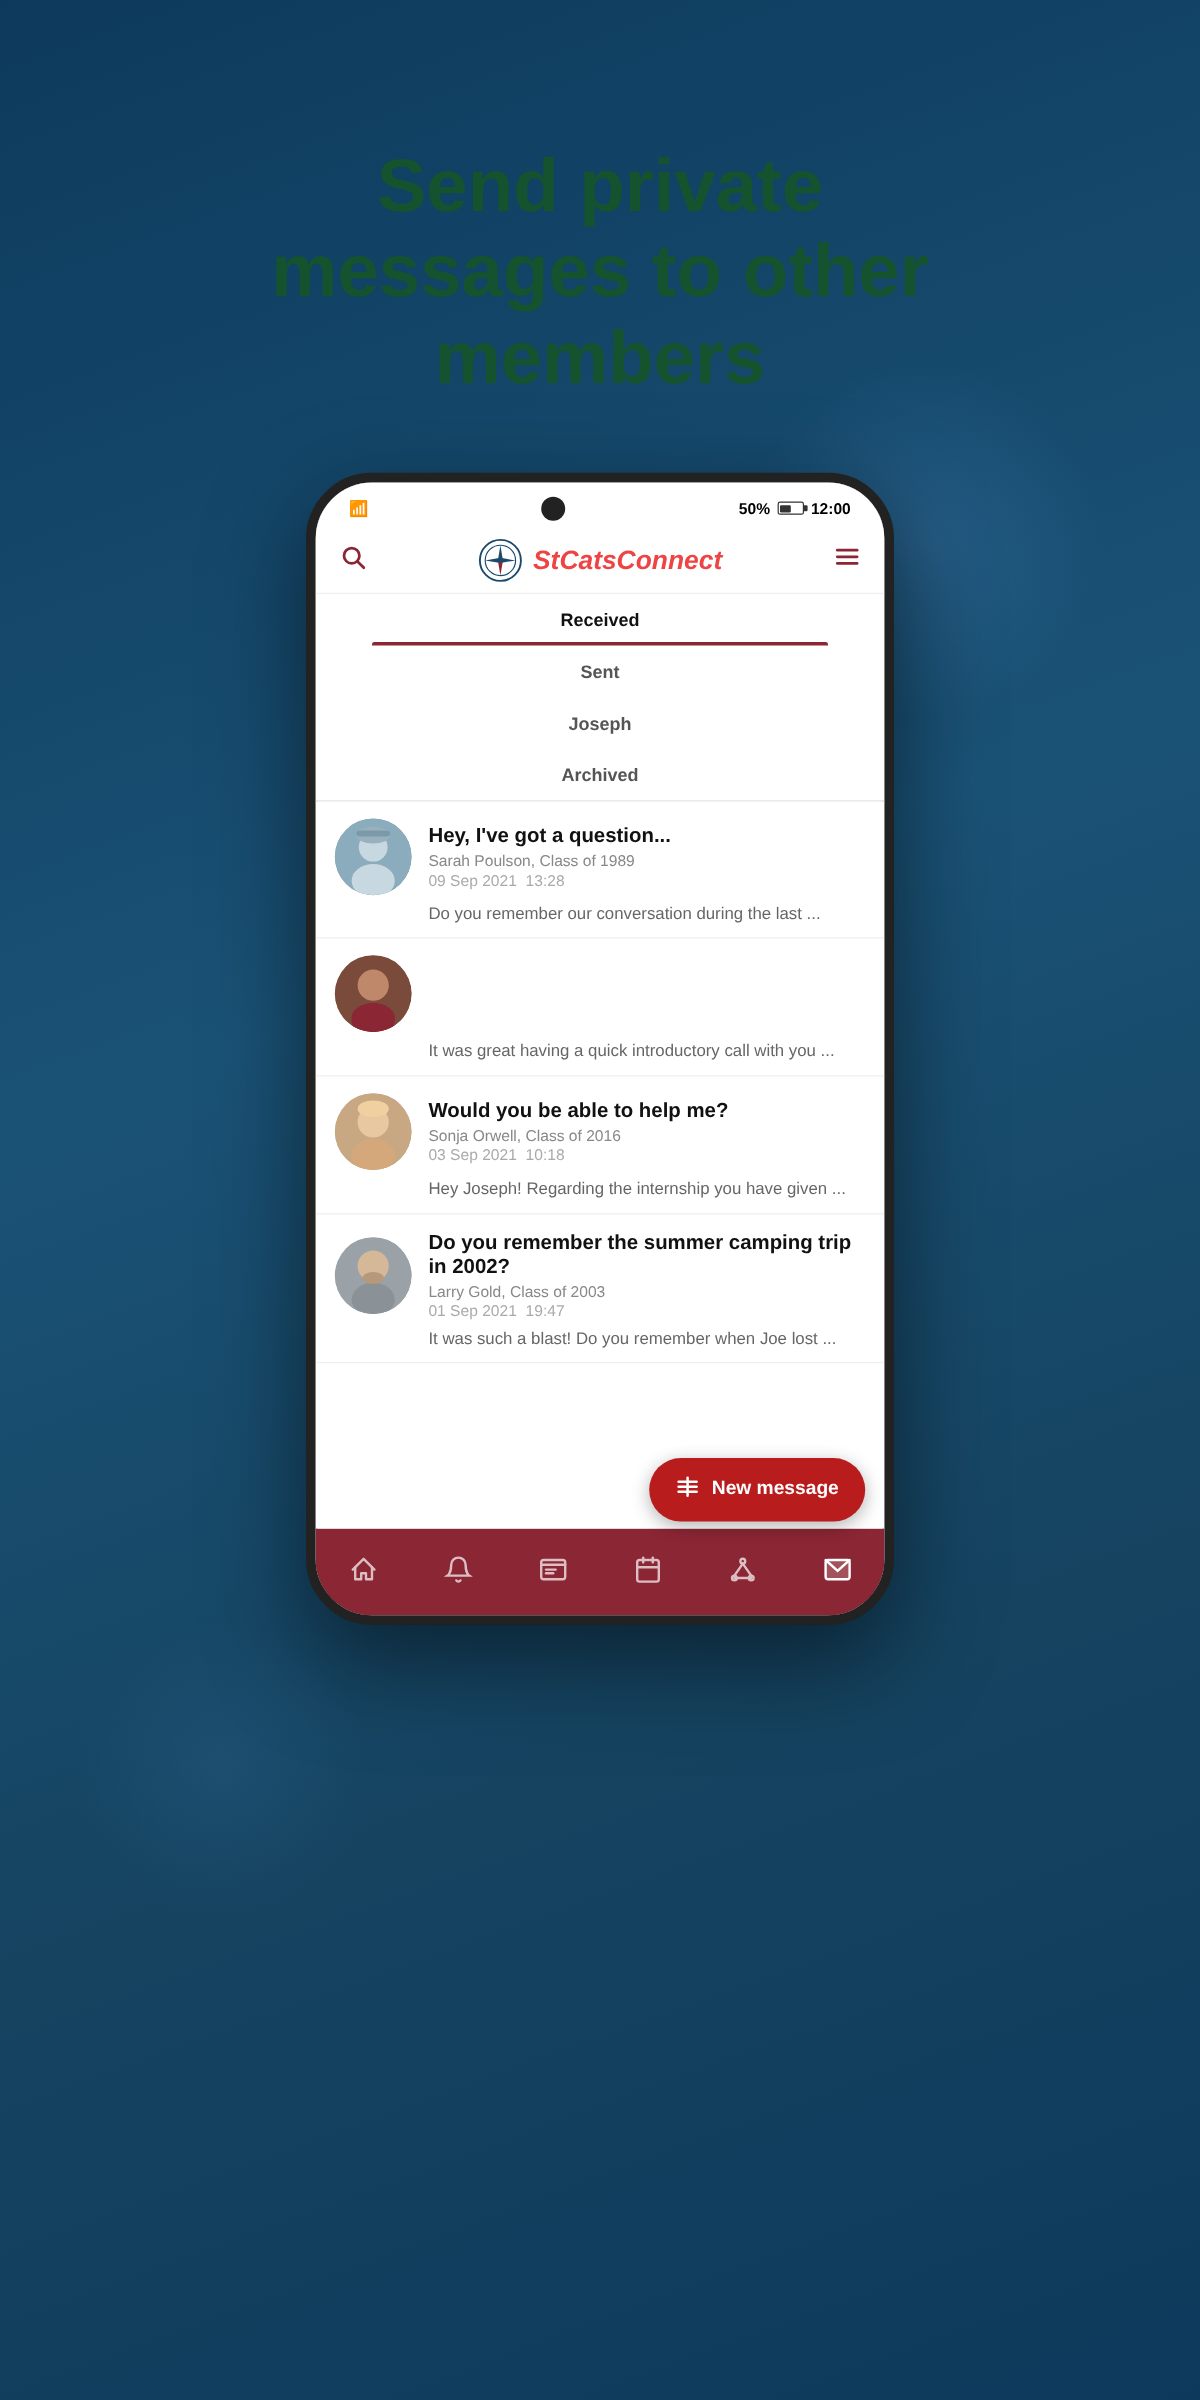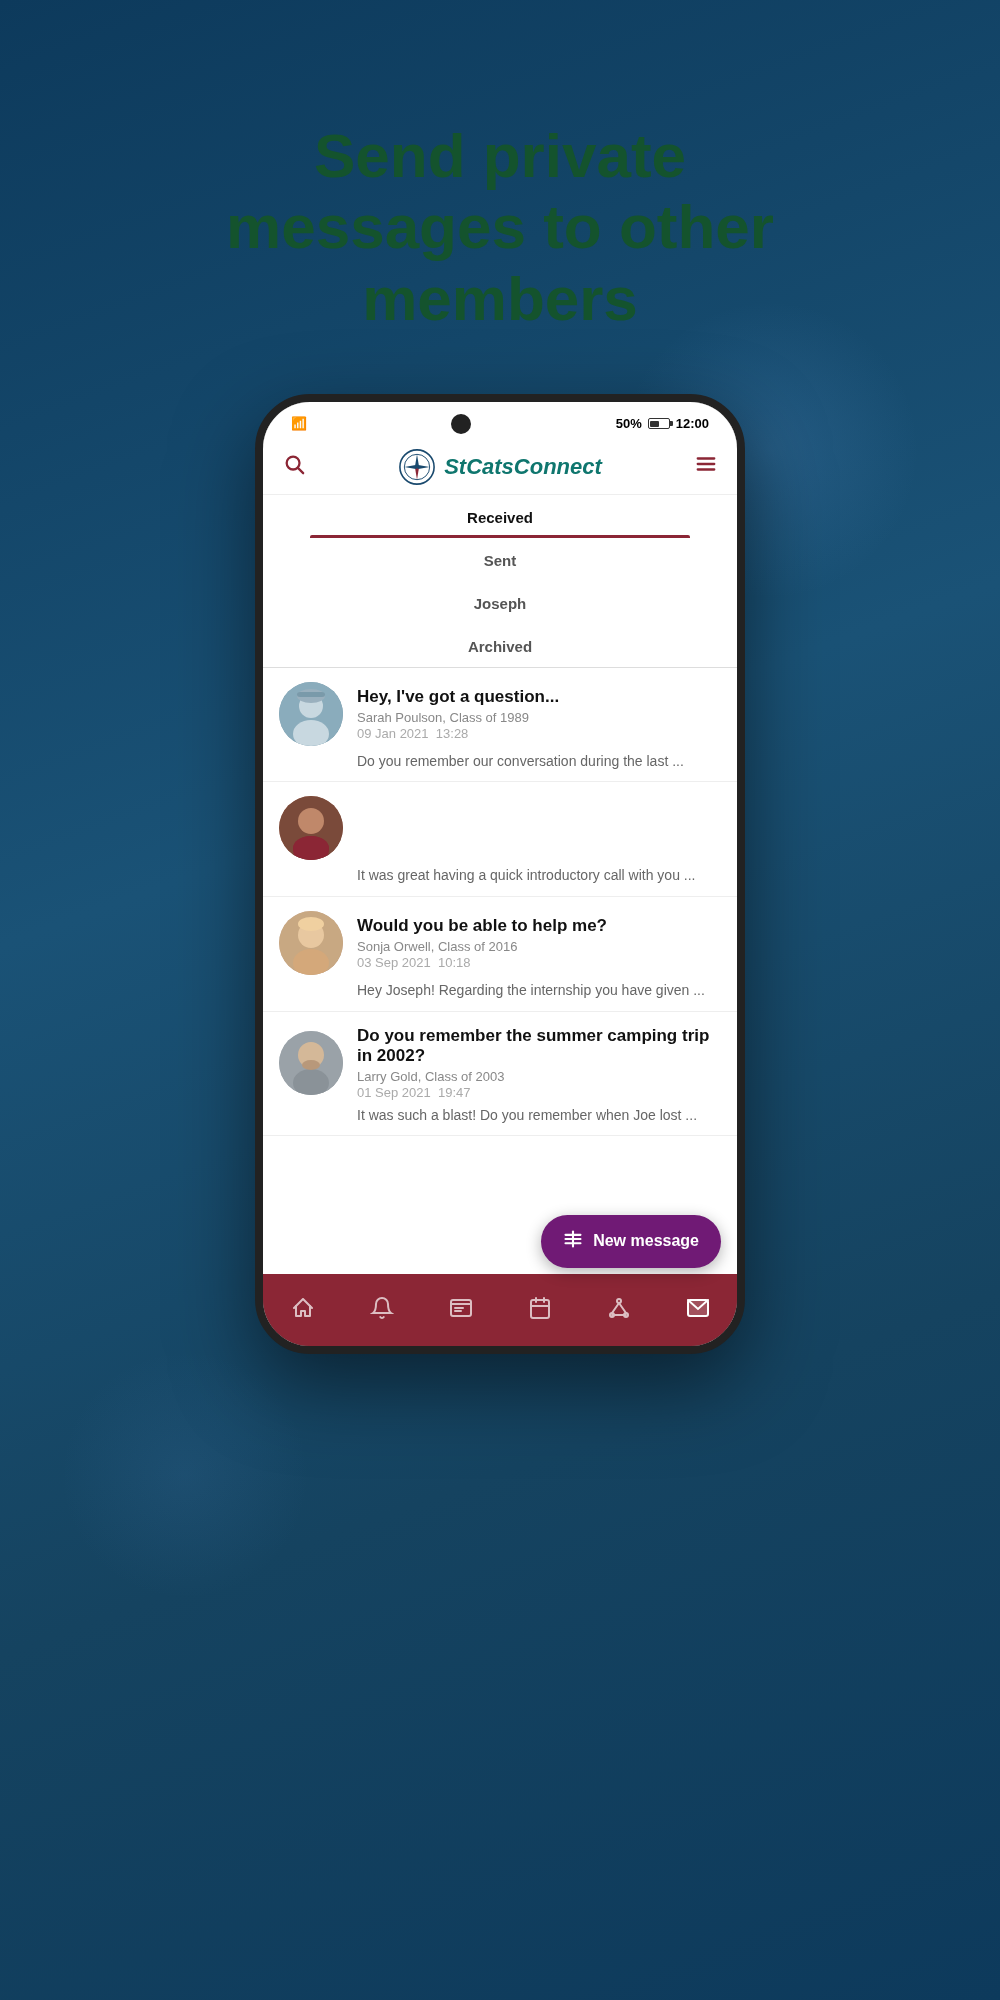--- a/index.html
+++ b/index.html
@@ -124,21 +124,21 @@
       cursor: pointer;
     }
     .logo-container {
       display: flex;
       align-items: center;
       gap: 8px;
     }
     .logo-text {
       font-size: 22px;
       font-weight: 500;
-      color: #0f766e;
+      color: #ef4444;
     }
     .logo-text span {
       font-style: italic;
       font-weight: 700;
     }
     .header-menu {
       font-size: 20px;
       color: #8b2635;
       cursor: pointer;
     }
@@ -253,21 +253,21 @@
     }
     .bottom-icon.inactive {
       opacity: 0.7;
     }
 
     
     .new-message-btn {
       position: absolute;
       bottom: 78px;
       right: 16px;
-      background: #701a75;
+      background: #b91c1c;
       color: #fff;
       border-radius: 30px;
       padding: 14px 22px;
       display: flex;
       align-items: center;
       gap: 10px;
       font-size: 16px;
       font-weight: 700;
       cursor: pointer;
       box-shadow: 0 4px 15px rgba(0,0,0,0.3);
@@ -363,21 +363,21 @@
               <ellipse cx="32" cy="52" rx="18" ry="14" fill="#c8d8e0"></ellipse>
 
               <ellipse cx="32" cy="14" rx="14" ry="7" fill="#9ab0be"></ellipse>
               <rect x="18" y="10" width="28" height="5" rx="3" fill="#7a9aaa"></rect>
             </svg>
           </div>
           <div class="message-info">
             <div class="message-subject">Hey, I've got a question...</div>
             <div class="message-sender">Sarah Poulson, Class of 1989</div>
             <div class="message-date">
-              <span>09 Jan 2021</span>&nbsp;&nbsp;<span>13:28</span>
+              <span>09 Sep 2021</span>&nbsp;&nbsp;<span>13:28</span>
             </div>
           </div>
         </div>
         <div class="message-preview">Do you remember our conversation during the last ...</div>
       </div>
 
       <div class="message-item">
         <div class="message-top">
           <div class="avatar avatar-2">
             <svg width="64" height="64" viewBox="0 0 64 64" xmlns="http://www.w3.org/2000/svg">

